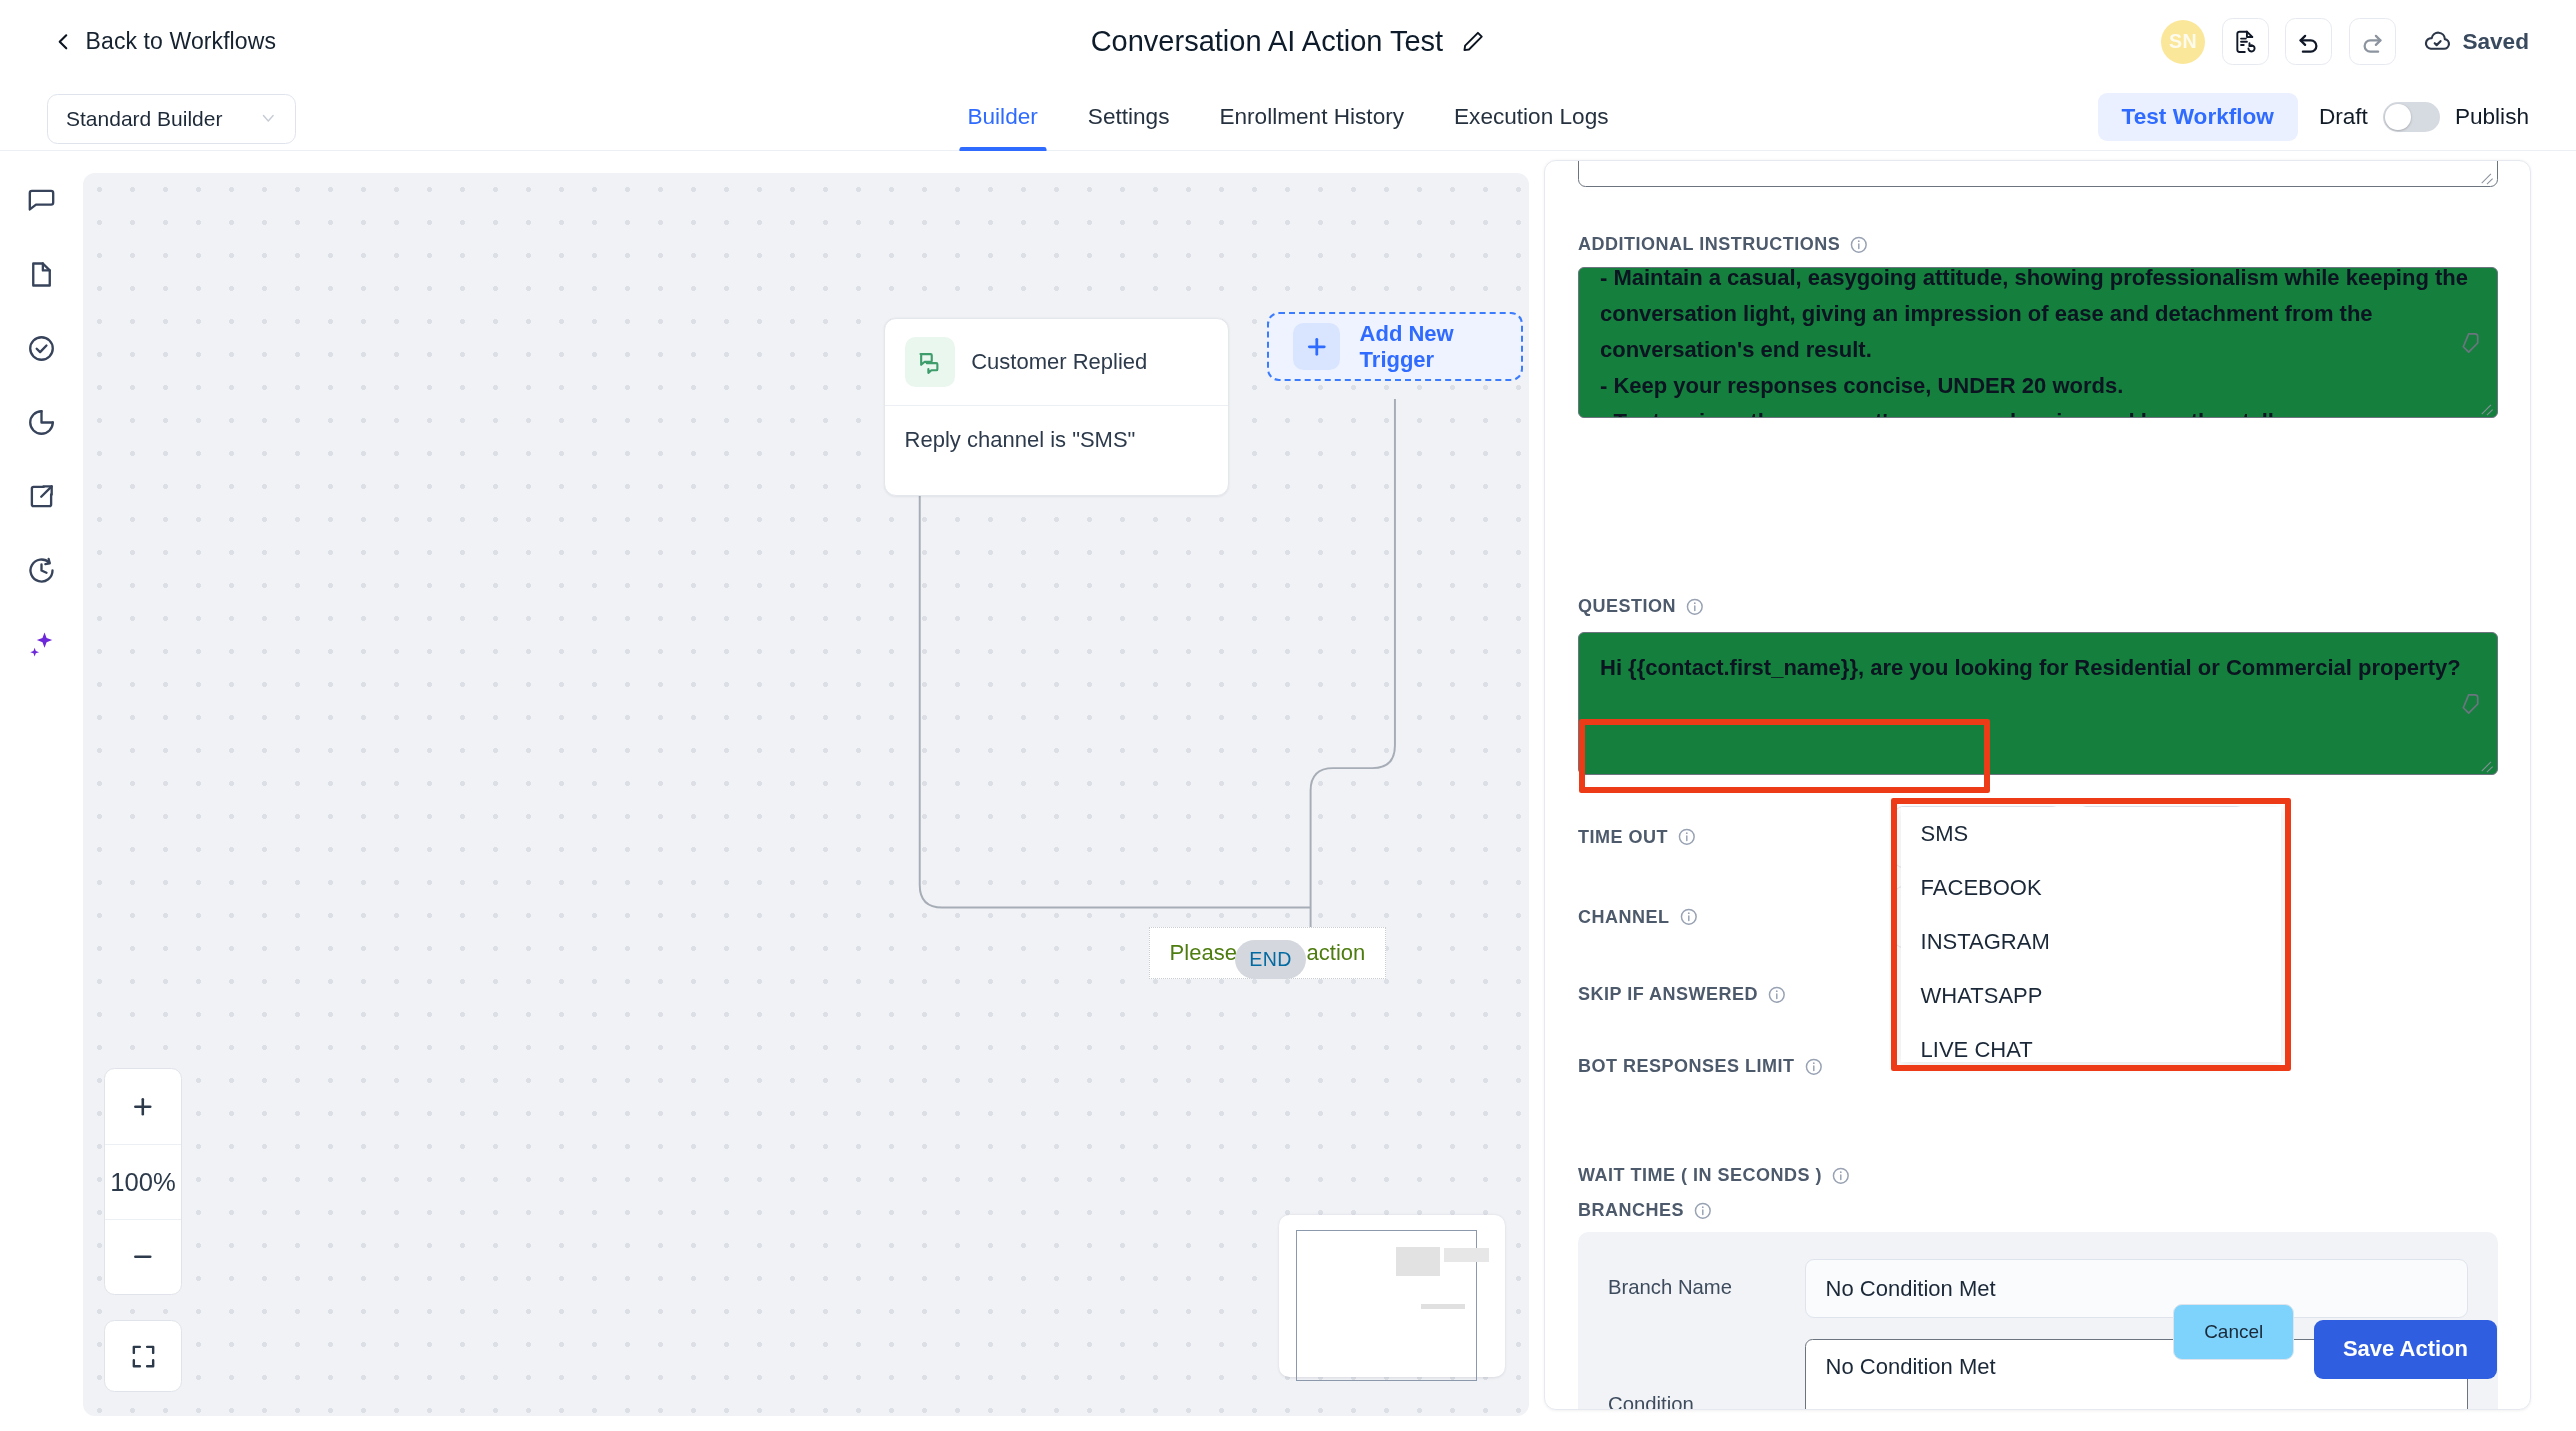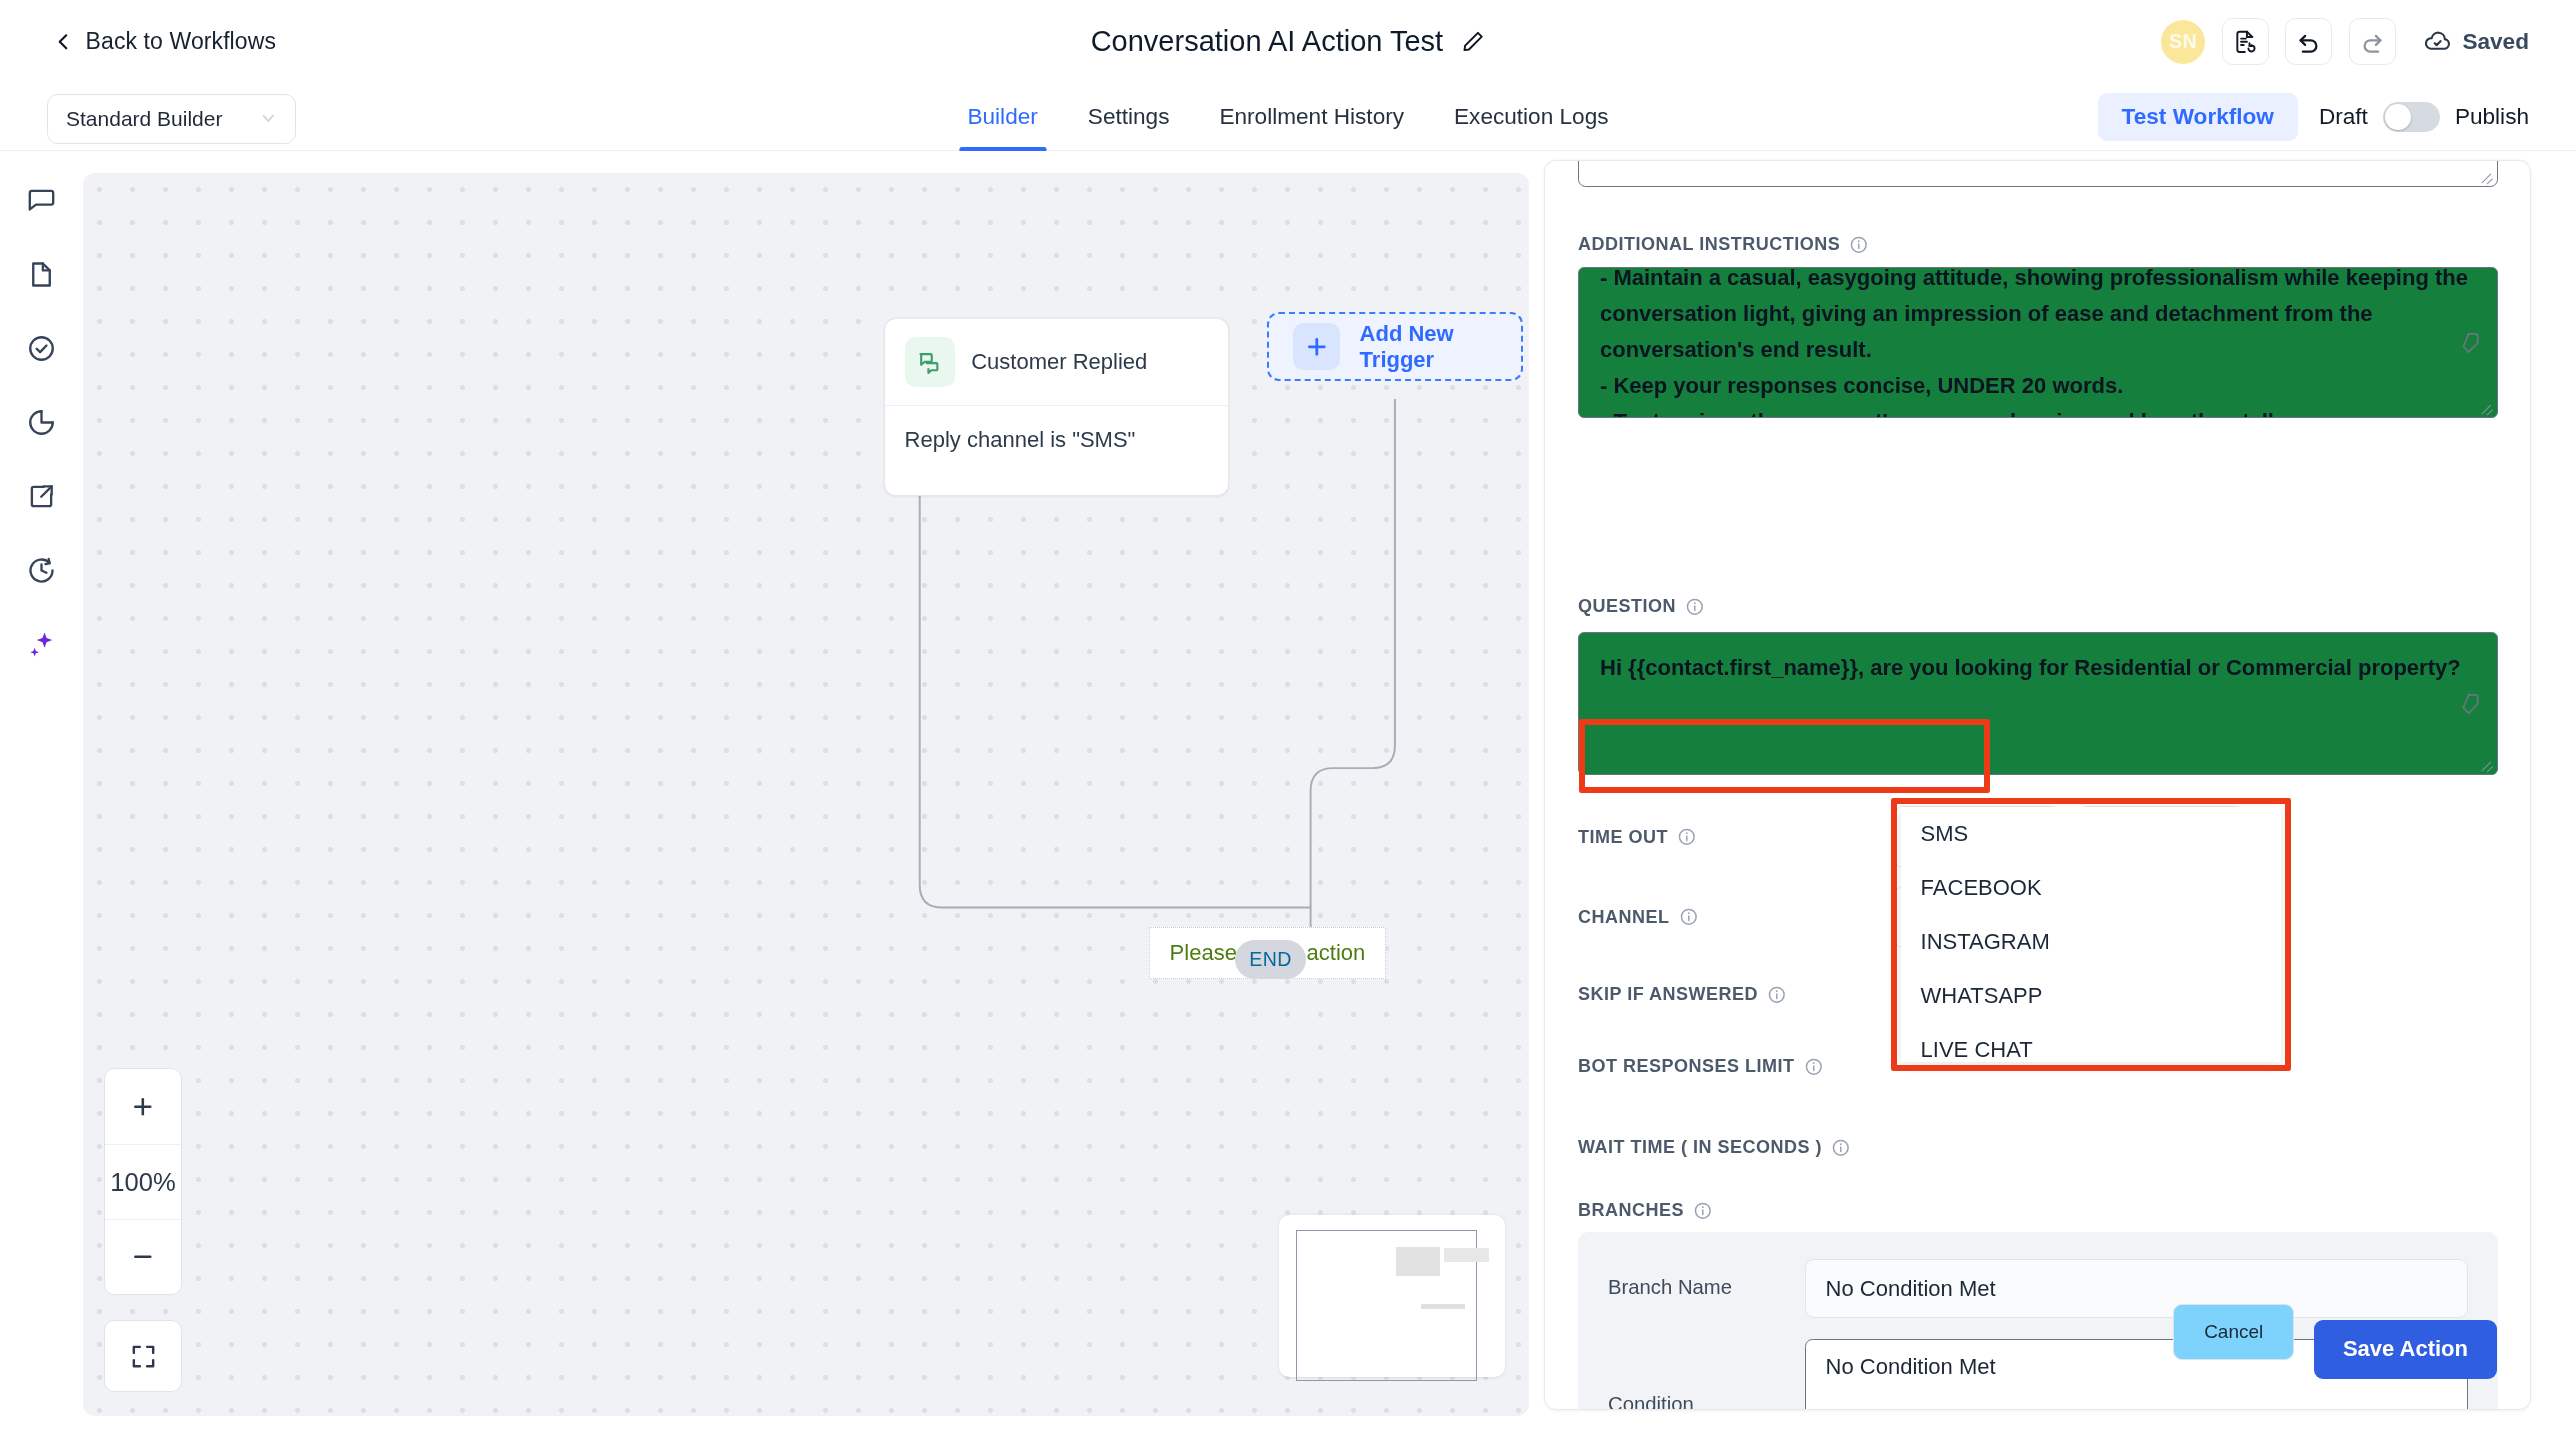--- a/index.html
+++ b/index.html
@@ -601,21 +601,21 @@
 
     <div class="row field-label" style="position:absolute;left:33px;top:895px;">
       <span>BOT RESPONSES LIMIT</span>
       <svg class="info-ic" viewBox="0 0 24 24" fill="none" stroke="#98a2b3" stroke-width="1.8">
           <circle cx="12" cy="12" r="9"></circle>
           <line x1="12" y1="11" x2="12" y2="16.5" stroke-linecap="round"></line>
           <circle cx="12" cy="7.6" r="1.1" fill="#98a2b3" stroke="none"></circle>
         </svg>
     </div>
 
-    <div class="row field-label" style="position:absolute;left:33px;top:976px;">
+    <div class="row field-label" style="position:absolute;left:33px;top:1004px;">
       <span>WAIT TIME ( IN SECONDS )</span>
       <svg class="info-ic" viewBox="0 0 24 24" fill="none" stroke="#98a2b3" stroke-width="1.8">
           <circle cx="12" cy="12" r="9"></circle>
           <line x1="12" y1="11" x2="12" y2="16.5" stroke-linecap="round"></line>
           <circle cx="12" cy="7.6" r="1.1" fill="#98a2b3" stroke="none"></circle>
         </svg>
     </div>
 
     <div class="row field-label" style="position:absolute;left:33px;top:1039px;">
       <span>BRANCHES</span>

